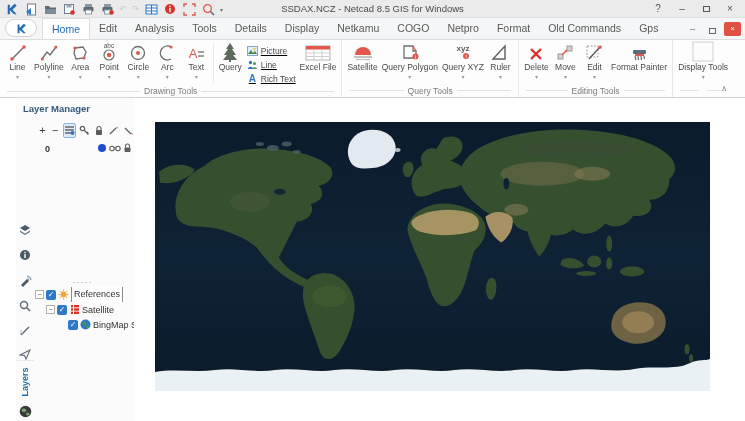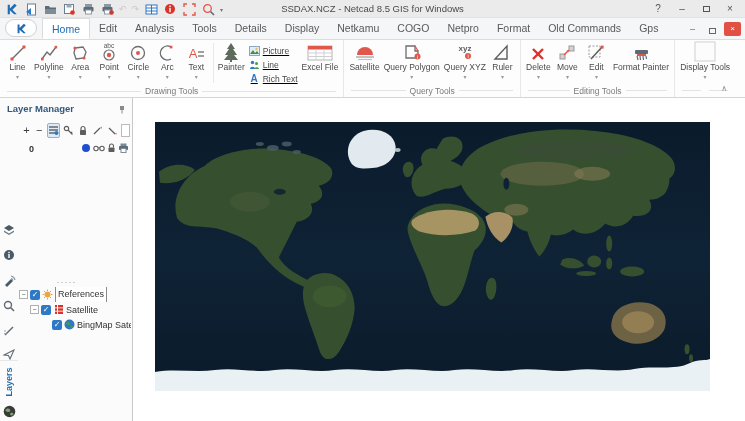--- a/index.html
+++ b/index.html
@@ -42,21 +42,21 @@
   .bigbtn { min-width:29px; padding:1px 2px 0 2px; display:flex; flex-direction:column; align-items:center; }
   .bicon { height:21px; display:flex; align-items:flex-end; justify-content:center; padding-bottom:1px; }
   .blabel { font-size:8.5px; color:#4a4a4a; text-align:right; line-height:9px; white-space:pre-line; }
   .bcaret { font-size:6px; color:#9a9a9a; line-height:6px; margin-top:2px; height:6px; }
   .vdiv { width:1px; background:#e9e9e9; align-self:stretch; margin:2px 2px; }
   .smallstack { display:flex; flex-direction:column; gap:1px; padding:3px 2px 0 2px;text-decoration:underline; }
   .smallbtn { display:flex; align-items:center; gap:3px; height:13px; font-size:8.5px; color:#4a4a4a; white-space:nowrap; }
   .ribbon-collapse { position:absolute; right:18px; bottom:4px; font-size:8px; color:#8a8a8a; }
 
   
-  .panel { position:absolute; left:0; top:98px; width:133px; height:323px;
+  .panel { position:absolute; left:16px; top:98px; width:133px; height:323px;
     background:#fbfbfb; border-right:1px solid #c9c9c9; }
   .panel-header { height:18px; display:flex; align-items:center; justify-content:space-between; padding:3px 6px 0 7px; }
   .panel-title { font-size:9.5px; font-weight:bold; color:#33587d; }
   .panel-toolbar { display:flex; align-items:center; gap:2px; margin:5px 2px 0 21px; height:18px; }
   .ptool { width:13px; height:15px; display:flex; align-items:center; justify-content:center;
     font-size:11px; color:#3a3a3a; border:1px solid transparent; }
   .ptool.active { border:1px solid #84b4e0; background:#dcebf8; border-radius:2px; }
   .ptool svg { display:block; }
   .swatch { width:11px; height:13px; background:#fff; border:1px solid #bbb; }
   .layer-row { display:flex; align-items:center; height:15px; margin:2px 3px 0 21px;
@@ -278,21 +278,21 @@
         <span class="bcaret">▾</span>
       </div>
       <div class="vdiv"></div>
       <div class="bigbtn">
         <span class="bicon">
           <svg width="18" height="20" viewBox="0 0 18 20">
               <path d="M9,1 L13,7 L11,7 L15,13 L12,13 L16,18 L2,18 L6,13 L3,13 L7,7 L5,7 Z" fill="#5d6b5d"></path>
               <rect x="8" y="16" width="2" height="4" fill="#5d6b5d"></rect>
             </svg>
         </span>
-        <span class="blabel">Painter</span>
+        <span class="blabel">Query</span>
         <span class="bcaret"></span>
       </div>
       <div class="smallstack">
         <div class="smallbtn">
           <span class="ticon">
             <svg width="11" height="10" viewBox="0 0 11 10">
                 <rect x="0.5" y="0.5" width="10" height="9" fill="#dfeefb" stroke="#8aa8c3"></rect>
                 <path d="M1,8 L4,4 L6,7 L8,5 L10,8 Z" fill="#4a8a46"></path>
                 <circle cx="7.5" cy="3" r="1.2" fill="#f0c04a"></circle>
               </svg>

